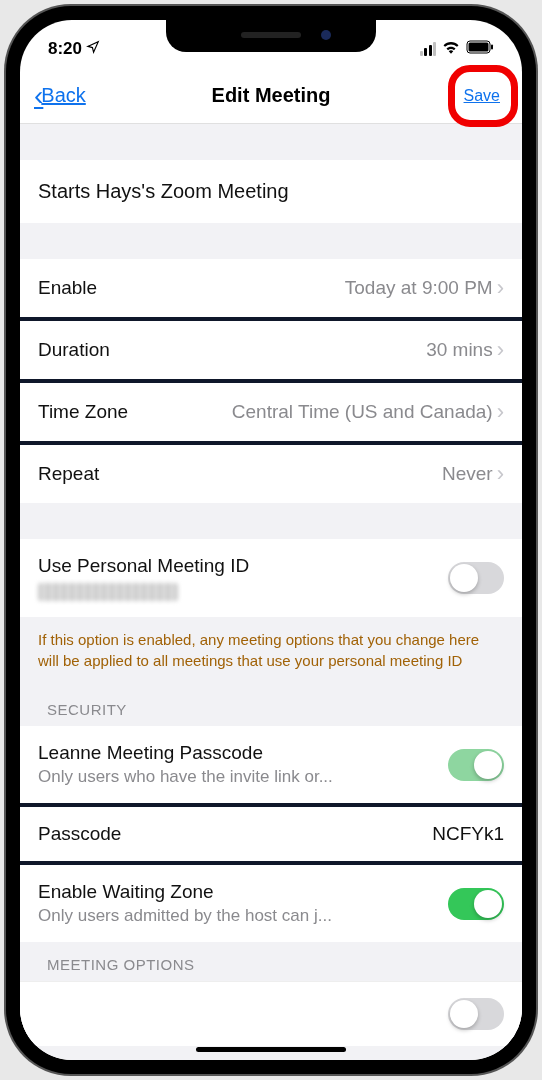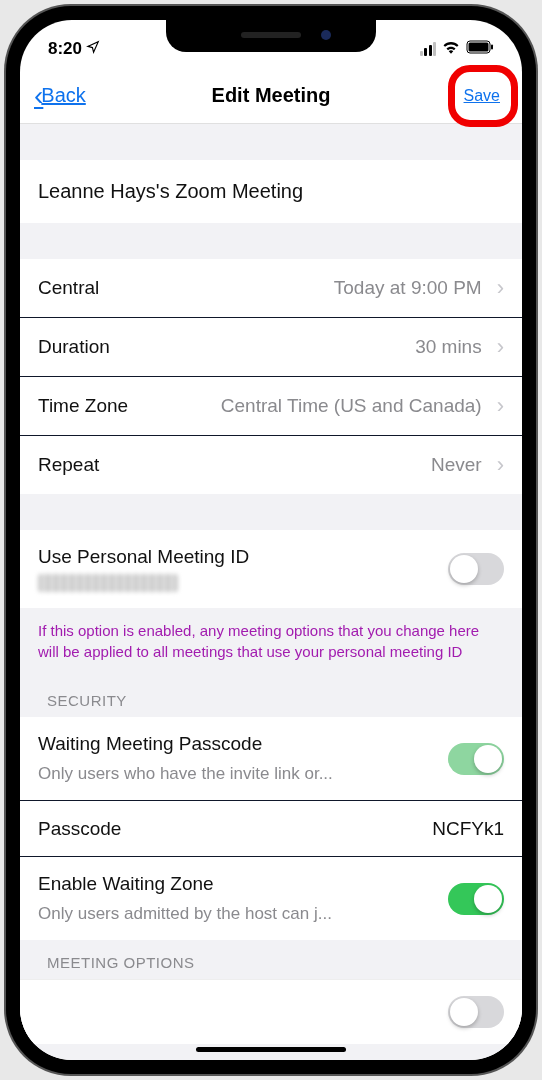--- a/index.html
+++ b/index.html
@@ -129,24 +129,24 @@
       justify-content: space-between;
       min-height: 56px;
     }
     .cell-title {
       background: #fff;
       padding: 20px 18px;
       font-size: 20px;
       font-weight: 500;
       color: #111;
     }
-    .cell + .cell { border-top: 1px solid #0f172a; }
+    .cell + .cell { border-top: 4px solid #0f172a; }
     .cell-label { font-size: 19px; color: #111; font-weight: 500; }
-    .cell-sub { font-size: 17px; color: #8a8a8e; margin-top: 9px; }
-    .cell-value { font-size: 19px; color: #8a8a8e; display: flex; align-items: center; gap: 15px; }
+    .cell-sub { font-size: 17px; color: #8a8a8e; margin-top: 3px; }
+    .cell-value { font-size: 19px; color: #8a8a8e; display: flex; align-items: center; gap: 4px; }
     .chev-right { color: #c7c7cc; font-size: 22px; }
     .toggle {
       width: 56px;
       height: 32px;
       border-radius: 16px;
       position: relative;
       flex-shrink: 0;
     }
     .toggle-knob {
       position: absolute;
@@ -158,21 +158,21 @@
       box-shadow: 0 2px 4px rgba(0,0,0,0.25);
     }
     .toggle.off { background: #d8d8db; }
     .toggle.off .toggle-knob { left: 2px; }
     .toggle.on-green { background: #34c759; }
     .toggle.on-light { background: #8ed6a0; }
     .toggle.on-green .toggle-knob, .toggle.on-light .toggle-knob { right: 2px; }
     .footer-text {
       padding: 12px 18px 16px;
       font-size: 15px;
-      color: #a21caf;
+      color: #a16207;
       line-height: 1.4;
       background: #f2f2f5;
     }
     .section-header {
       padding: 14px 27px 8px;
       font-size: 15px;
       color: #8a8a8e;
       letter-spacing: 0.5px;
       background: #f2f2f5;
     }
@@ -247,26 +247,26 @@
         <span>Back</span>
       </div>
       <div class="nav-title">Edit Meeting</div>
       <div class="nav-save">Save</div>
       <div class="save-highlight"></div>
     </div>
 
     <div class="content">
       <div class="section-gap"></div>
 
-      <div class="cell-title">Leanne Hays's Zoom Meeting</div>
+      <div class="cell-title">Starts Hays's Zoom Meeting</div>
 
       <div class="section-gap"></div>
 
       <div class="cell">
-        <span class="cell-label">Central</span>
+        <span class="cell-label">Enable</span>
         <span class="cell-value">
           <span>Today at 9:00 PM</span>
           <span class="chev-right">›</span>
         </span>
       </div>
       <div class="cell">
         <span class="cell-label">Duration</span>
         <span class="cell-value">
           <span>30 mins</span>
           <span class="chev-right">›</span>
@@ -298,21 +298,21 @@
             <div class="toggle-knob"></div>
           </div>
       </div>
 
       <div class="footer-text">If this option is enabled, any meeting options that you change here will be applied to all meetings that use your personal meeting ID</div>
 
       <div class="section-header">SECURITY</div>
 
       <div class="cell">
         <div class="left-col">
-          <span class="cell-label">Waiting Meeting Passcode</span>
+          <span class="cell-label">Leanne Meeting Passcode</span>
           <span class="cell-sub">Only users who have the invite link or...</span>
         </div>
         <div class="toggle on-light">
             <div class="toggle-knob"></div>
           </div>
       </div>
       <div class="cell">
         <span class="cell-label">Passcode</span>
         <span class="cell-label" style="color:#111">NCFYk1</span>
       </div>

